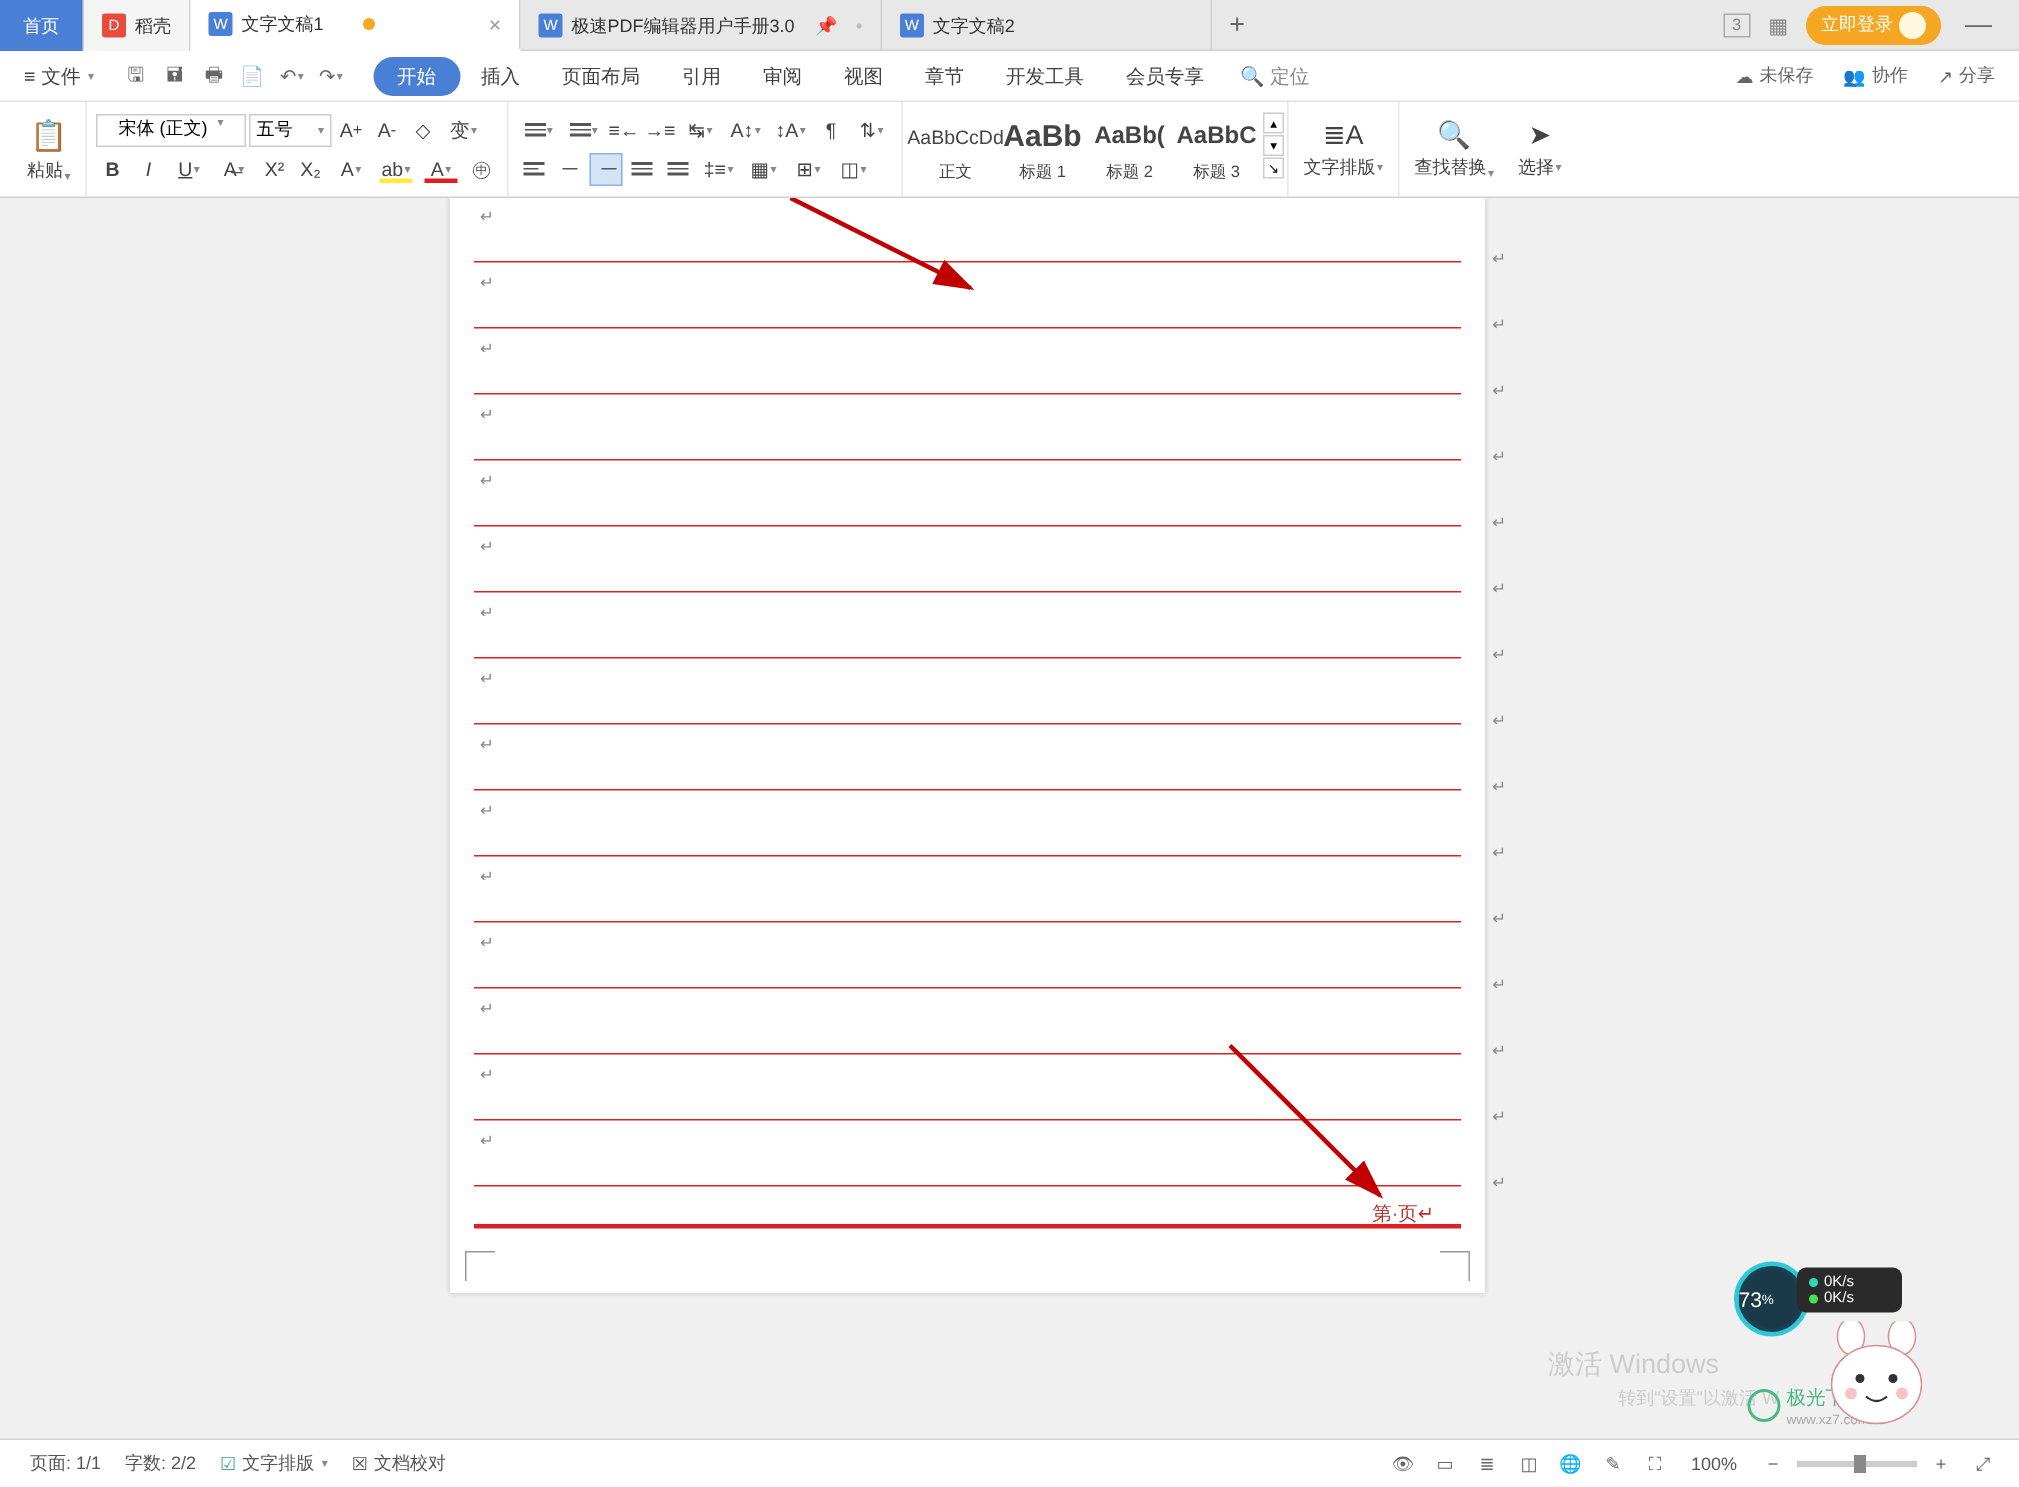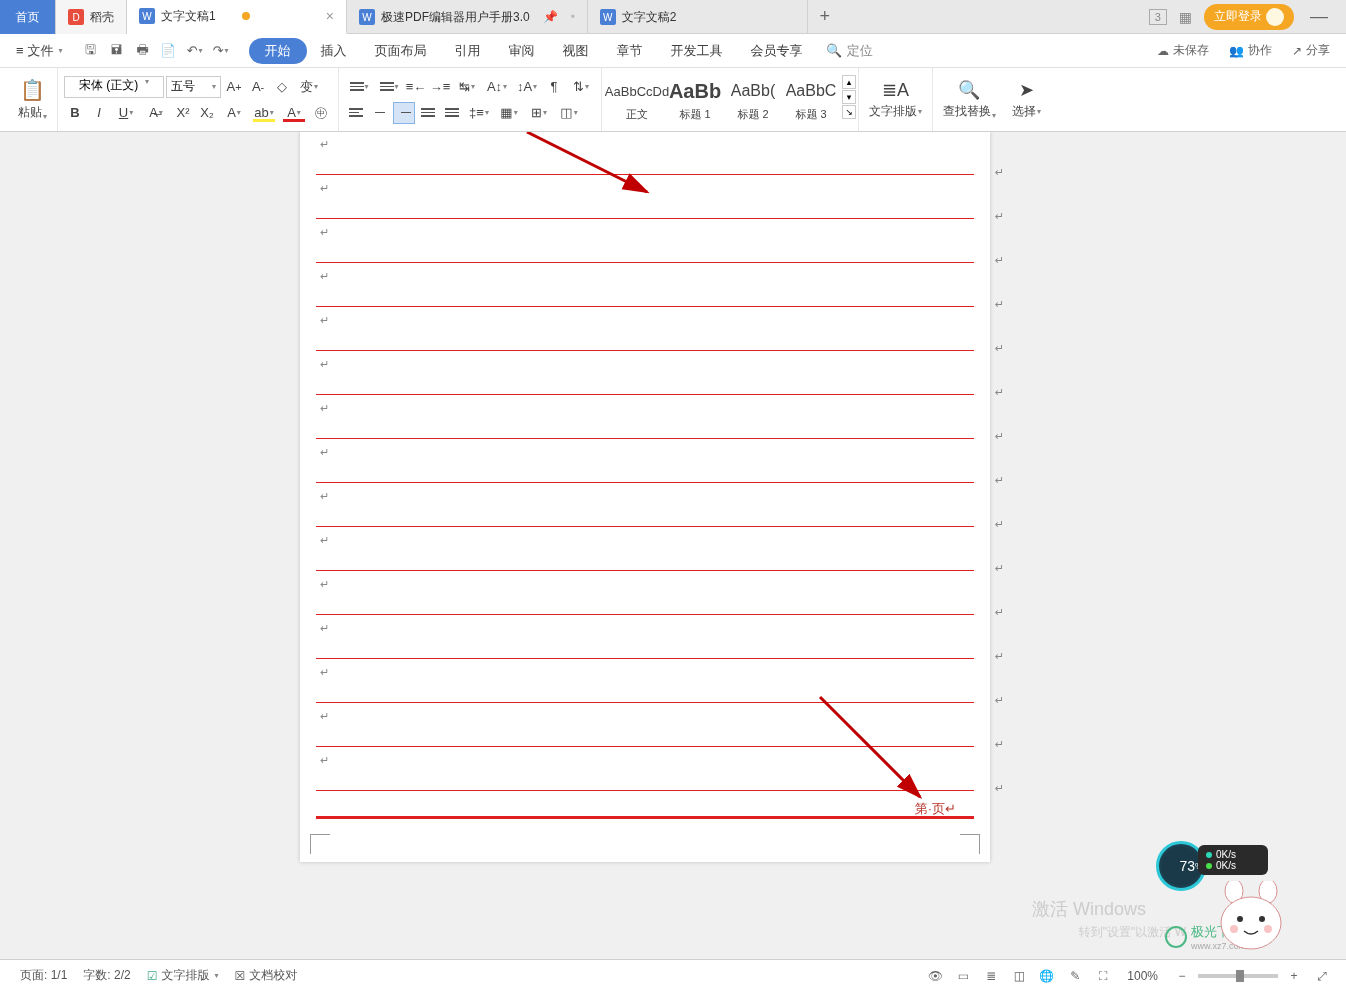--- a/index.html
+++ b/index.html
@@ -43,21 +43,21 @@
 .sel-size { width: 55px; height: 22px; border: 1px solid #ccc; font-size: 12px; padding: 0 4px; display: flex; align-items: center; justify-content: space-between; }
 .fmt-btn { width: 22px; height: 22px; display: flex; align-items: center; justify-content: center; color: #444; cursor: pointer; font-size: 13px; }
 .fmt-btn.wide { width: 28px; }
 .fmt-btn.hl { position: relative; }
 .hl-bar { position: absolute; bottom: 2px; left: 3px; right: 3px; height: 3px; }
 .align-btn { width: 22px; height: 22px; display: flex; align-items: center; justify-content: center; cursor: pointer; }
 .align-btn.active { background: #d4e3f5; border: 1px solid #8ab4e8; }
 .style-item { display: flex; flex-direction: column; align-items: center; gap: 2px; font-size: 11px; color: #444; padding: 2px 4px; cursor: pointer; width: 58px; }
 .style-prev { font-size: 13px; height: 28px; display: flex; align-items: center; overflow: hidden; white-space: nowrap; }
 .style-prev.big { font-size: 20px; font-weight: bold; }
-.style-prev.med { font-size: 16px; font-weight: normal; }
+.style-prev.med { font-size: 16px; font-weight: bold; }
 .style-scroll { display: flex; flex-direction: column; gap: 1px; margin-left: 2px; }
 .style-scroll div { width: 14px; height: 14px; border: 1px solid #ccc; font-size: 9px; display: flex; align-items: center; justify-content: center; cursor: pointer; }
 
 .canvas { position: absolute; top: 132px; left: 0; right: 0; bottom: 32px; background: #f0f0f0; overflow: hidden; }
 .page { position: absolute; left: 300px; top: 0; width: 690px; background: #fff; box-shadow: 0 0 4px rgba(0,0,0,0.2); }
 .page-content { position: relative; padding: 6px 16px 30px 16px; }
 .para-mark { color: #888; font-size: 11px; position: absolute; }
 .red-line { position: absolute; left: 16px; right: 16px; height: 1px; background: #e02020; }
 .red-line3 { height: 3px; background: #e02020; }
 .page-num { position: absolute; color: #b8352c; font-size: 13px; font-family: SimSun; }
@@ -69,21 +69,21 @@
 
 .status-bar { position: absolute; bottom: 0; left: 0; right: 0; height: 32px; background: #fff; border-top: 1px solid #d0d0d0; display: flex; align-items: center; padding: 0 12px; font-size: 12px; color: #555; }
 .sb-item { display: flex; align-items: center; gap: 4px; padding: 0 8px; }
 .sb-right { margin-left: auto; display: flex; align-items: center; gap: 4px; }
 .sb-btn { width: 24px; height: 24px; display: flex; align-items: center; justify-content: center; color: #666; cursor: pointer; }
 .zoom-slider { width: 80px; height: 4px; background: #ccc; position: relative; }
 .zoom-thumb { position: absolute; width: 8px; height: 12px; background: #888; top: -4px; left: 38px; }
 
 .watermark { position: absolute; font-size: 14px; color: #ccc; pointer-events: none; }
 .floaty { position: absolute; right: 70px; bottom: 100px; width: 120px; height: 50px; }
-.gauge { width: 50px; height: 50px; border-radius: 50%; background: radial-gradient(circle, #1a3a4a 60%, #2a5a6a 100%); border: 3px solid #2dc8d8; display: flex; align-items: center; justify-content: flex-end; color: #fff; font-size: 14px; position: absolute; left: 0; }
+.gauge { width: 50px; height: 50px; border-radius: 50%; background: radial-gradient(circle, #1a3a4a 60%, #2a5a6a 100%); border: 3px solid #2dc8d8; display: flex; align-items: center; justify-content: flex-start; color: #fff; font-size: 14px; position: absolute; left: 0; }
 .net-box { position: absolute; left: 42px; top: 4px; background: #2a2a2a; border-radius: 6px; padding: 4px 8px; font-size: 10px; color: #fff; width: 70px; }
 .net-row { display: flex; align-items: center; gap: 4px; }
 .net-dot { width: 6px; height: 6px; border-radius: 50%; }
 .mascot { position: absolute; right: 60px; bottom: 40px; width: 70px; height: 70px; }
 .jg-logo { position: absolute; right: 100px; bottom: 40px; font-size: 13px; color: #4eb885; display: flex; align-items: center; gap: 4px; }
 
 .lines-icon { display: inline-flex; flex-direction: column; gap: 2px; width: 14px; }
 .lines-icon span { height: 1.5px; background: #555; }
 .dd { font-size: 8px; color: #888; margin-left: 1px; }
 .scissors::before { content: "✂"; }

